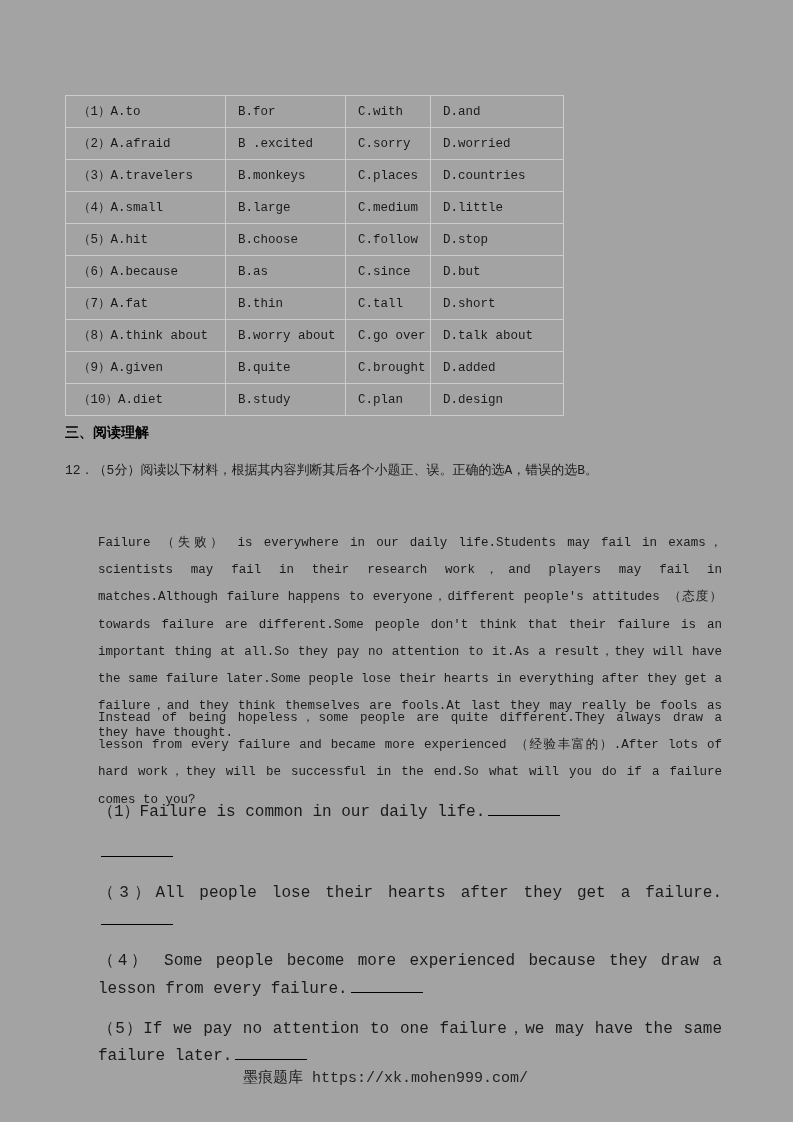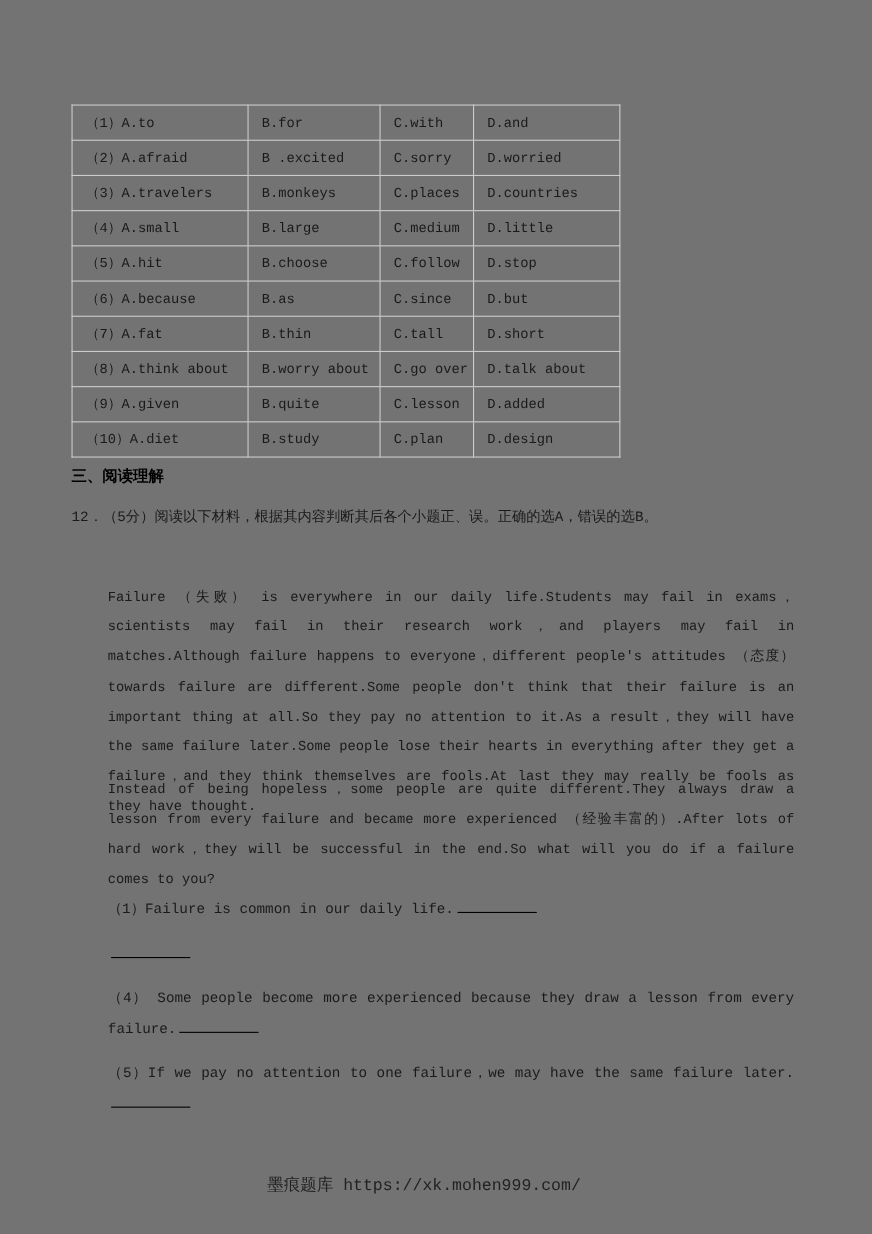--- a/index.html
+++ b/index.html
@@ -5,21 +5,21 @@
   * { margin: 0; padding: 0; box-sizing: border-box; }
   html, body { background: #ffffff; }
   body {
     width: 793px; height: 1122px;
     font-family: "Liberation Mono", "DejaVu Sans Mono", monospace;
     color: #000;
   }
   .page {
     position: relative;
     width: 793px; height: 1122px;
-    background: #737373;
+    background: #a3a3a3;
     overflow: hidden;
     padding-left: 40px;
   }
   .options-table {
     position: absolute;
     left: 65px; top: 95px;
     border-collapse: collapse;
     table-layout: fixed;
     font-size: 12.5px;
   }
@@ -54,23 +54,22 @@
     line-height: 27.2px;
     text-align: justify;
     color: #1a1a1a;
   }
   .passage-1 { top: 501px; margin-top: 29px; }
   .passage-2 { top: 705px; }
   .tf-items {
     position: absolute;
     left: 98px; top: 799px;
     width: 624px;
-    font-size: 13px;
+    font-size: 16px;
     color: #1a1a1a;
-    margin-top: 14px;
   }
   .tf-item {
     line-height: 27.2px;
     margin-bottom: 13.5px;
     text-align: justify;
   }
   .blank {
     display: inline-block;
     width: 72px;
     height: 13px;
@@ -144,21 +143,21 @@
       </tr>
       <tr>
         <td>（8）A.think about</td>
         <td>B.worry about</td>
         <td>C.go over</td>
         <td>D.talk about</td>
       </tr>
       <tr>
         <td>（9）A.given</td>
         <td>B.quite</td>
-        <td>C.lesson</td>
+        <td>C.brought</td>
         <td>D.added</td>
       </tr>
       <tr>
         <td>（10）A.diet</td>
         <td>B.study</td>
         <td>C.plan</td>
         <td>D.design</td>
       </tr>
     </tbody>
   </table>
@@ -167,20 +166,21 @@
 
   <div class="question-stem">12．（5分）阅读以下材料，根据其内容判断其后各个小题正、误。正确的选A，错误的选B。</div>
 
   <p class="passage passage-1">Failure （失败） is everywhere in our daily life.Students may fail in exams，scientists may fail in their research work，and players may fail in matches.Although failure happens to everyone，different people's attitudes （态度） towards failure are different.Some people don't think that their failure is an important thing at all.So they pay no attention to it.As a result，they will have the same failure later.Some people lose their hearts in everything after they get a failure，and they think themselves are fools.At last they may really be fools as they have thought.</p>
 
   <p class="passage passage-2">Instead of being hopeless，some people are quite different.They always draw a lesson from every failure and became more experienced （经验丰富的）.After lots of hard work，they will be successful in the end.So what will you do if a failure comes to you?</p>
 
   <div class="tf-items">
     <div class="tf-item"><span>（1）Failure is common in our daily life.</span><span class="blank"></span></div>
     <div class="tf-item"><span class="blank"></span></div>
+    <div class="tf-item"><span>（3）All people lose their hearts after they get a failure.</span><span class="blank"></span></div>
     <div class="tf-item"><span>（4） Some people become more experienced because they draw a lesson from every failure.</span><span class="blank"></span></div>
     <div class="tf-item"><span>（5）If we pay no attention to one failure，we may have the same failure later.</span><span class="blank"></span></div>
   </div>
 
   <div class="footer">
     <span>墨痕题库 https://xk.mohen999.com/</span>
   </div>
 
 </div>
 

